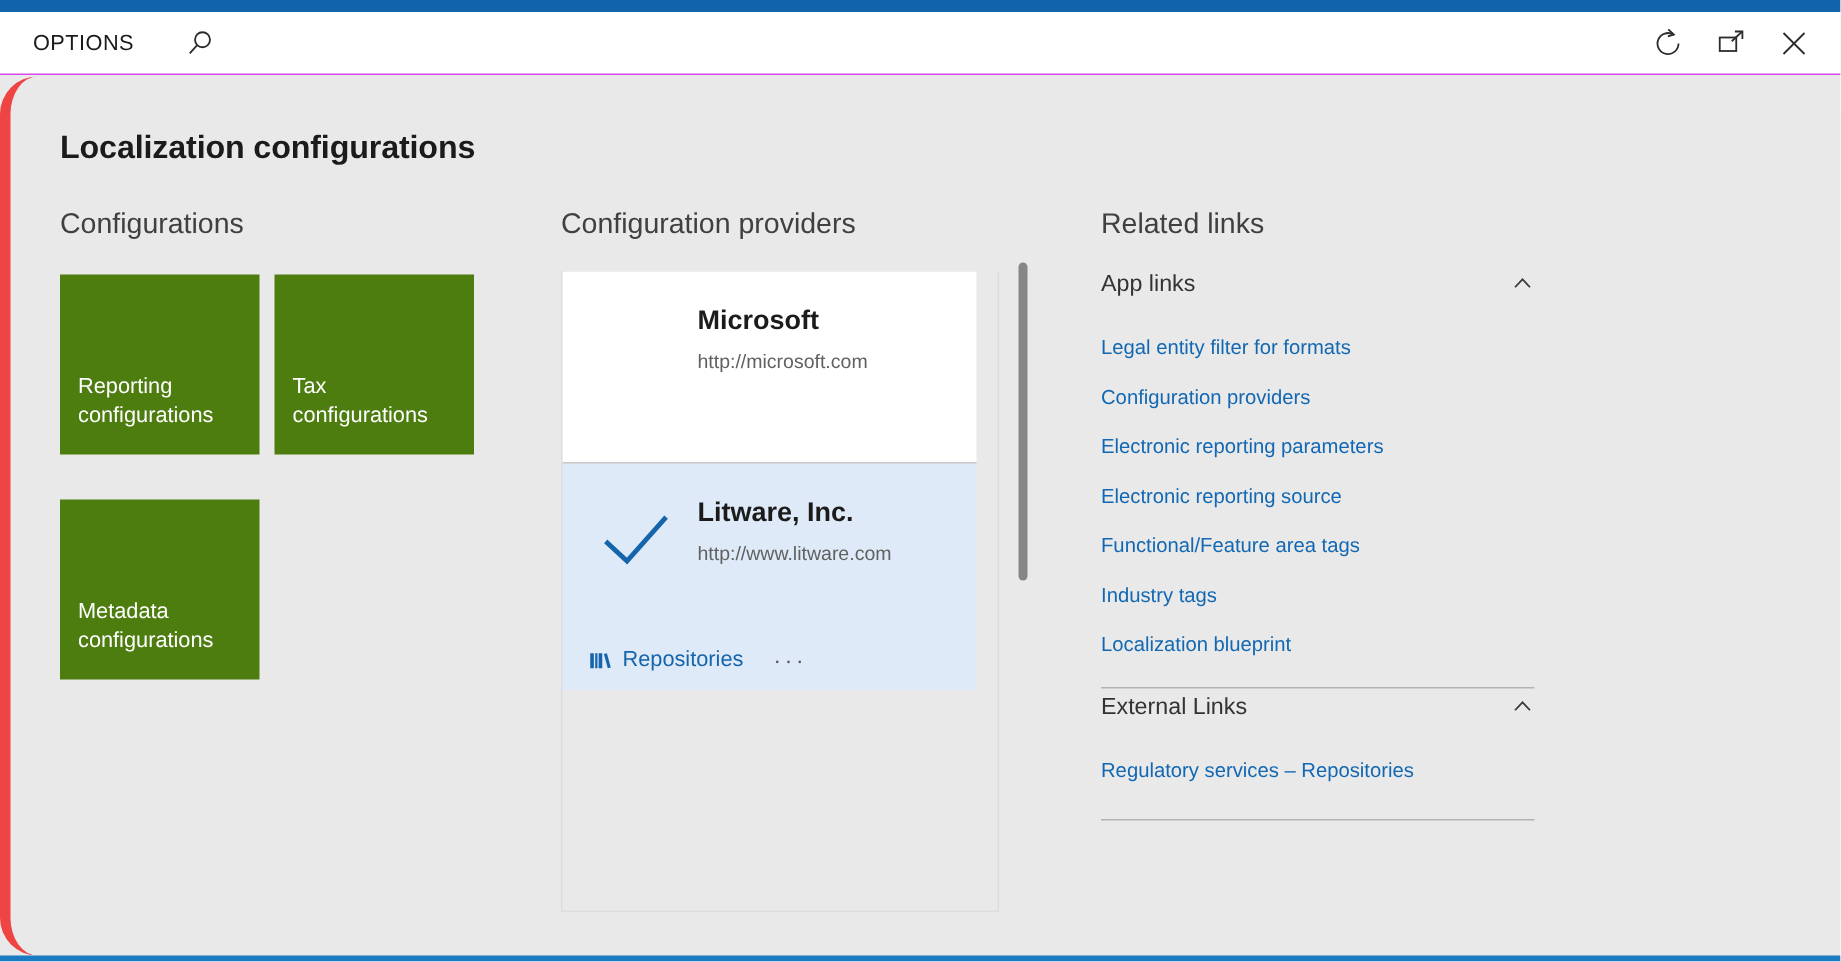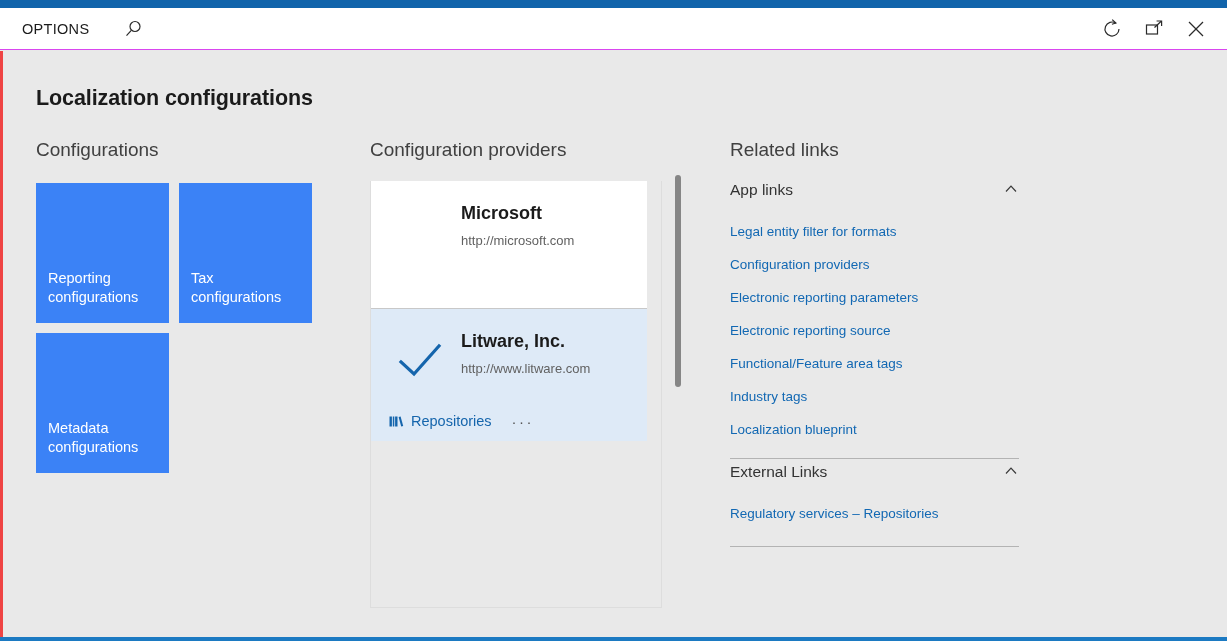--- a/index.html
+++ b/index.html
@@ -69,21 +69,22 @@
     cursor: default;
   }
 
   
   .page {
     position: absolute;
     top: 51px; left: 0;
     width: 1227px;
     height: 586px;
     background: #e9e9e9;
-    border-left: 3px solid #ef4444;
+    border-left: 7px solid #ef4444;
+    border-radius: 25px;
   }
 
   .page-title {
     position: absolute;
     left: 33px; top: 35px;
     font-size: 21.5px;
     font-weight: bold;
     color: #1b1b1b;
     letter-spacing: -0.1px;
   }
@@ -100,22 +101,22 @@
 
   .tiles {
     position: absolute;
     left: 33px;
     top: 132px;
     width: 290px;
   }
   .tile {
     position: absolute;
     width: 133px;
-    height: 140px;
-    background: #3b82f6;
+    height: 120px;
+    background: #4d7c0f;
     color: #ffffff;
     cursor: default;
   }
   .tile-label {
     position: absolute;
     left: 12px;
     bottom: 16px;
     right: 10px;
     font-size: 14.5px;
     line-height: 19px;
@@ -141,21 +142,21 @@
     border-bottom: 1px solid #dddddd;
     overflow: hidden;
   }
   .provider-card {
     position: relative;
     width: 276px;
     margin: 0;
     cursor: default;
   }
   .provider-card.plain { background: #ffffff; height: 127px; text-align: center; }
-  .provider-card.selected { background: #deeaf7; height: 133px; border-top: 1px solid #c8c8c8; }
+  .provider-card.selected { background: #deeaf7; height: 152px; border-top: 1px solid #c8c8c8; }
 
   .card-check {
     position: absolute;
     left: 25px;
     top: 28px;
     width: 48px;
     height: 48px;
   }
   .card-name {
     position: absolute;

